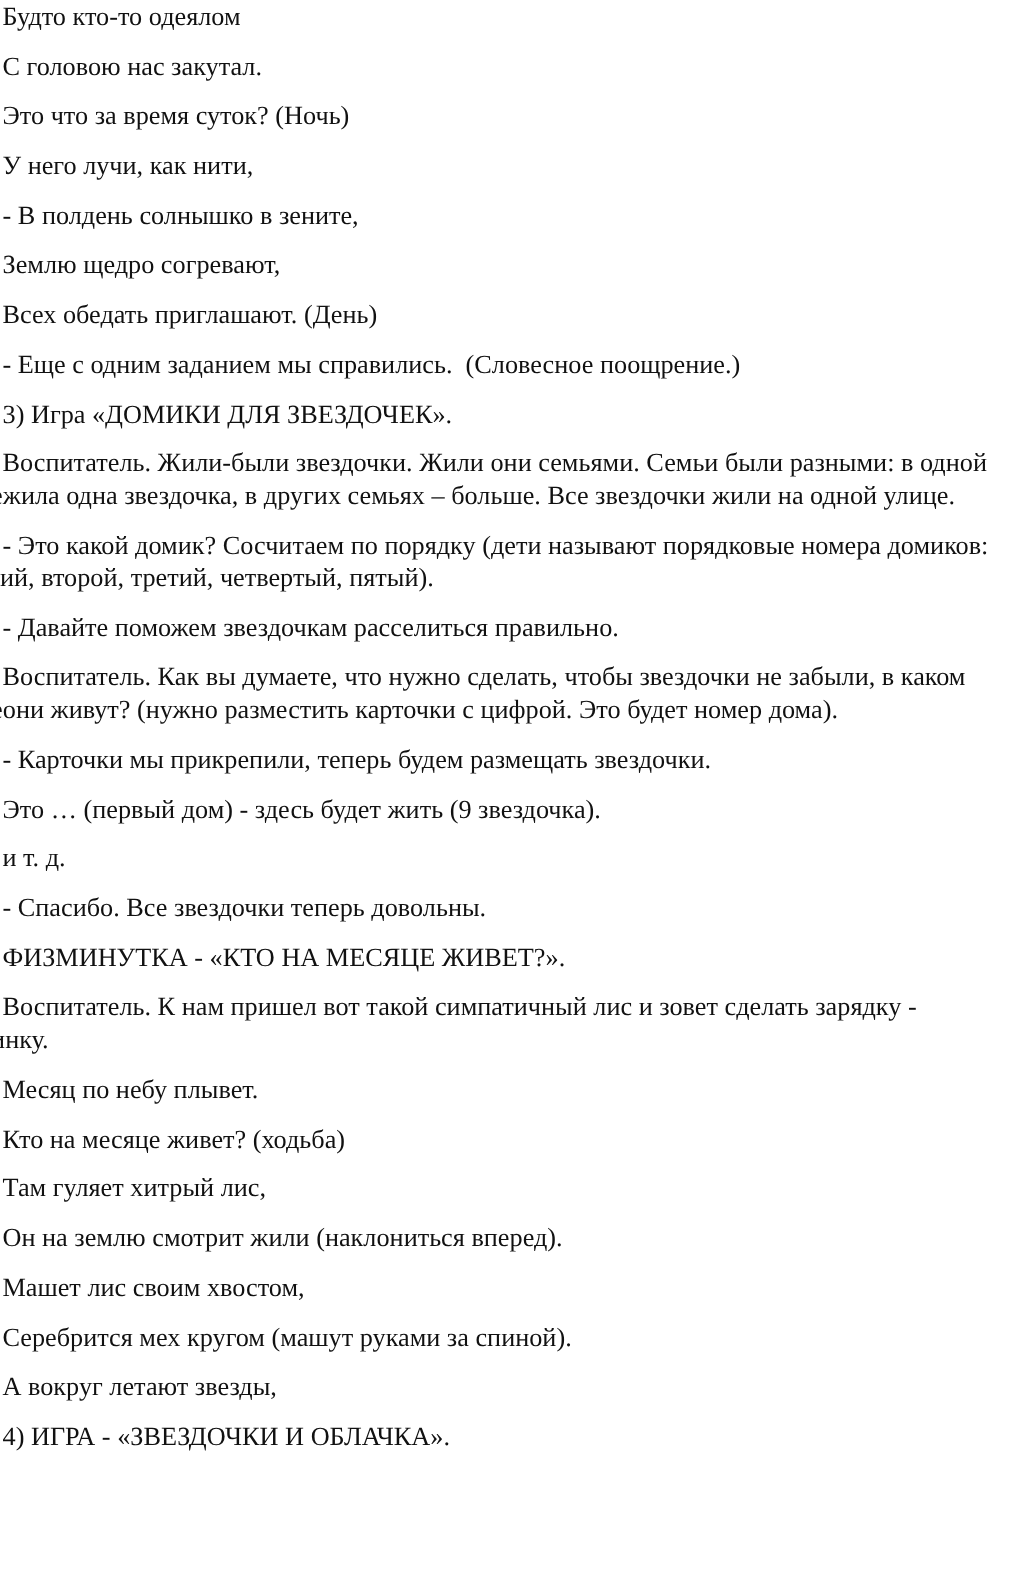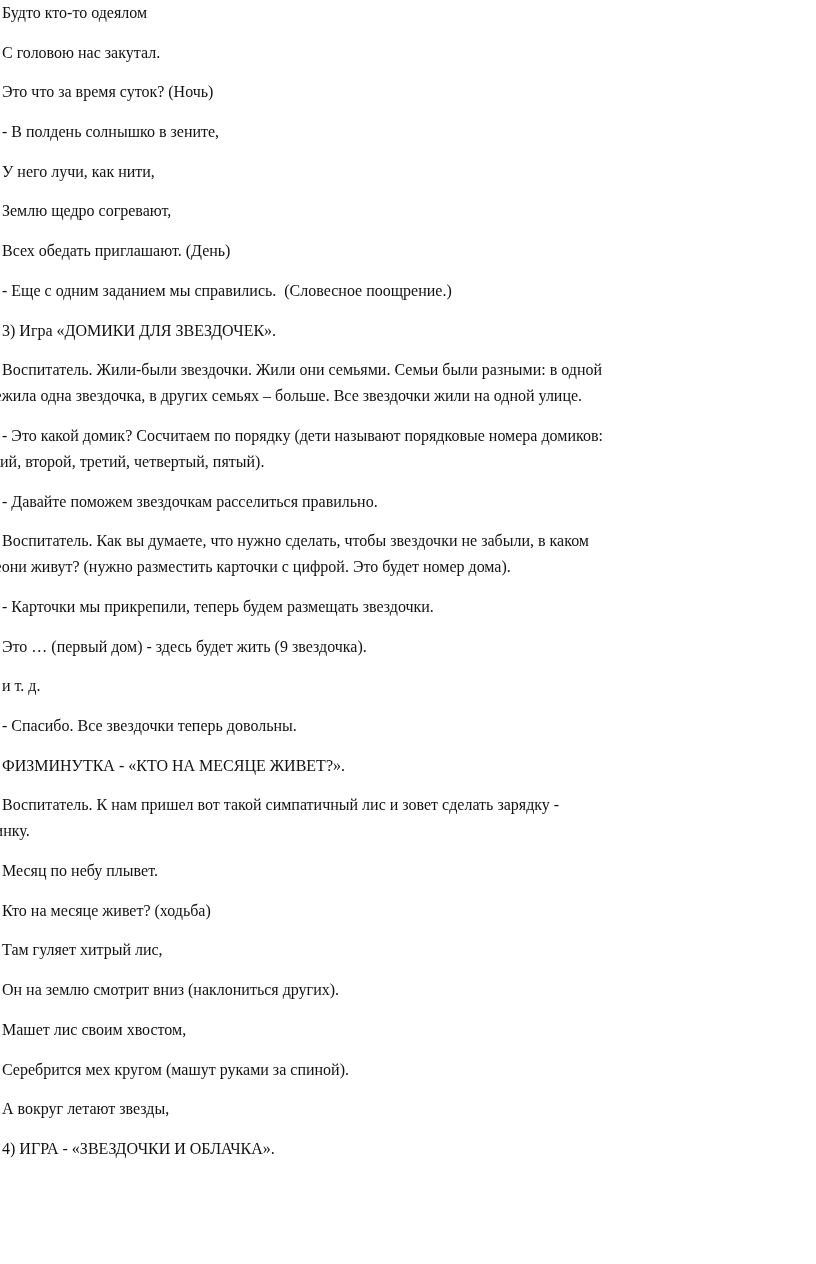--- a/index.html
+++ b/index.html
@@ -7,21 +7,21 @@
     position: relative;
     width: 816px;
     height: 1264px;
     background: #ffffff;
     overflow: hidden;
     font-family: "Liberation Serif", "DejaVu Serif", serif;
     color: #111111;
   }
   .content {
     padding: 0 0 0 2px;
-    font-size: 16px;
+    font-size: 21px;
     line-height: 26px;
   }
   .para { margin: 0 0 13.7px 0; }
   .line { white-space: pre; }
   
   .line.cont { margin-left: -2px; }
   
   .frag {
     clip-path: inset(-4px 0 -4px 60%);
     margin-left: -0.34em;
@@ -35,24 +35,24 @@
       <div class="para">
         <div class="line"><span>Будто кто-то одеялом</span></div>
       </div>
       <div class="para">
         <div class="line"><span>С головою нас закутал.</span></div>
       </div>
       <div class="para">
         <div class="line"><span>Это что за время суток? (Ночь)</span></div>
       </div>
       <div class="para">
-        <div class="line"><span>- В полдень солнышко в зените,</span></div>
+        <div class="line"><span>У него лучи, как нити,</span></div>
       </div>
       <div class="para">
-        <div class="line"><span>У него лучи, как нити,</span></div>
+        <div class="line"><span>- В полдень солнышко в зените,</span></div>
       </div>
       <div class="para">
         <div class="line"><span>Землю щедро согревают,</span></div>
       </div>
       <div class="para">
         <div class="line"><span>Всех обедать приглашают. (День)</span></div>
       </div>
       <div class="para">
         <div class="line"><span>- Еще с одним заданием мы справились.  (Словесное поощрение.)</span></div>
       </div>
@@ -96,21 +96,21 @@
       <div class="para">
         <div class="line"><span>Месяц по небу плывет.</span></div>
       </div>
       <div class="para">
         <div class="line"><span>Кто на месяце живет? (ходьба)</span></div>
       </div>
       <div class="para">
         <div class="line"><span>Там гуляет хитрый лис,</span></div>
       </div>
       <div class="para">
-        <div class="line"><span>Он на землю смотрит вниз (наклониться других).</span></div>
+        <div class="line"><span>Он на землю смотрит жили (наклониться вперед).</span></div>
       </div>
       <div class="para">
         <div class="line"><span>Машет лис своим хвостом,</span></div>
       </div>
       <div class="para">
         <div class="line"><span>Серебрится мех кругом (машут руками за спиной).</span></div>
       </div>
       <div class="para">
         <div class="line"><span>А вокруг летают звезды,</span></div>
       </div>

